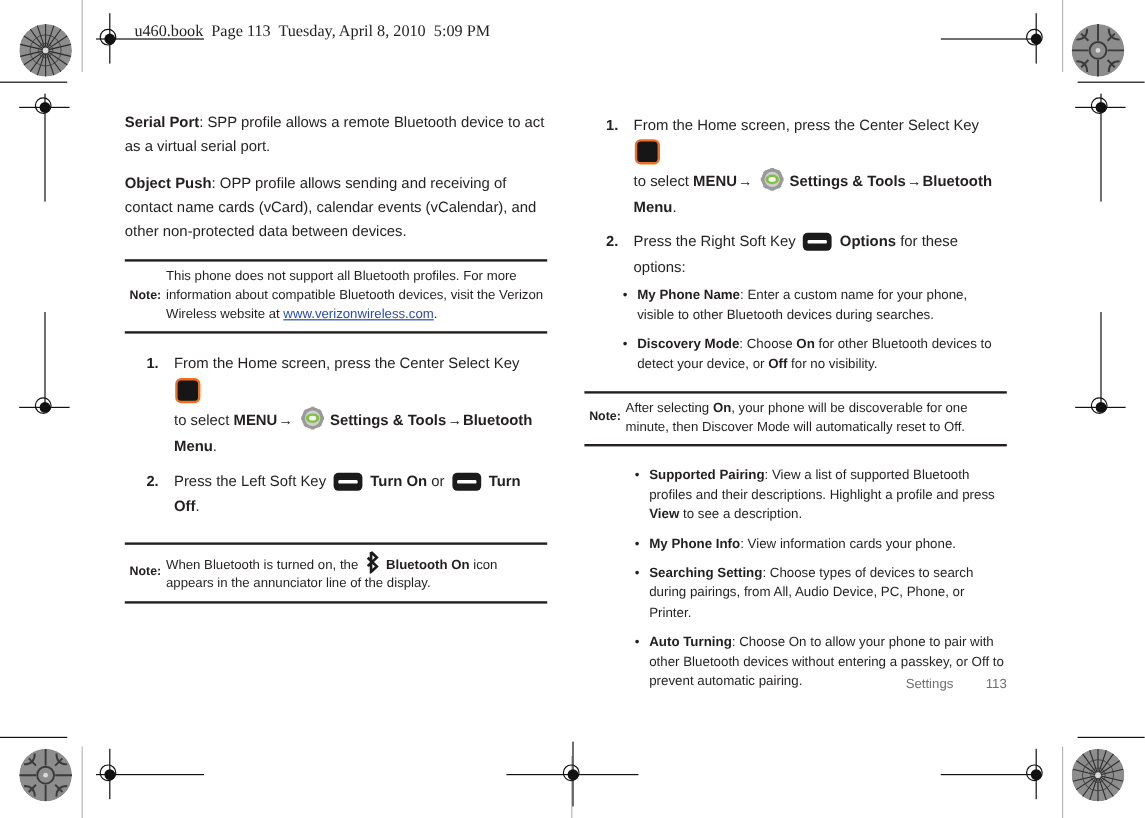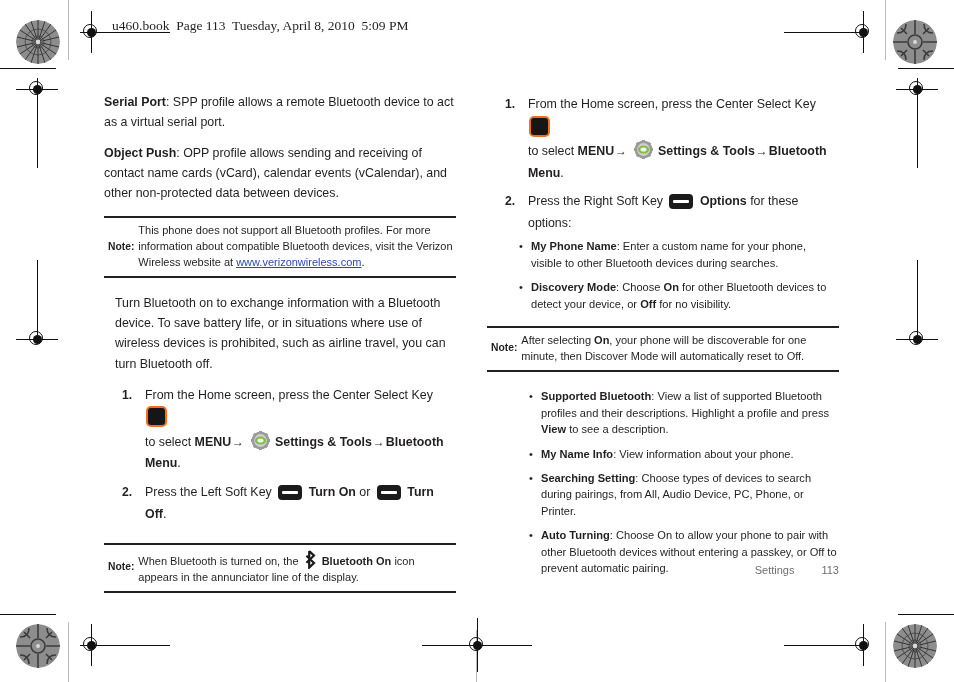--- a/index.html
+++ b/index.html
@@ -414,21 +414,20 @@
   </p>
 
   <div class="note-block">
     <div class="note-inner">
       <span class="note-label">Note:</span>
       <span class="note-text"><span>This phone does not support all Bluetooth profiles. For more information about compatible Bluetooth devices, visit the Verizon Wireless website at </span><a class="link" href="#">www.verizonwireless.com</a><span>.</span></span>
     </div>
   </div>
 
 
-  <p class="body-text indent">Turn Bluetooth on to exchange information with a Bluetooth device. To save battery life, or in situations where use of wireless devices is prohibited, such as airline travel, you can turn Bluetooth off.</p>
 
   <ol class="steps">
     <li>
       <span class="num">1.</span>
       <span>From the Home screen, press the Center Select Key</span>
       <span class="icon-csk"></span><br>
       <span>to select </span><b>MENU</b><span class="arrow">→</span>
       <span class="icon-gear">
         <svg width="21" height="21" viewBox="0 0 21 21">
           <g fill="#9a9a9a">
@@ -524,25 +523,25 @@
   <div class="note-block" style="margin-top:14px;margin-bottom:16px;">
     <div class="note-inner">
       <span class="note-label">Note:</span>
       <span class="note-text"><span>After selecting </span><b>On</b><span>, your phone will be discoverable for one minute, then Discover Mode will automatically reset to Off.</span></span>
     </div>
   </div>
 
   <ul class="bullets deep2">
     <li>
       <span class="dot-mark">•</span>
-      <b>Supported Bluetooth</b><span>: View a list of supported Bluetooth profiles and their descriptions. Highlight a profile and press </span><b>View</b><span> to see a description.</span>
+      <b>Supported Pairing</b><span>: View a list of supported Bluetooth profiles and their descriptions. Highlight a profile and press </span><b>View</b><span> to see a description.</span>
     </li>
     <li>
       <span class="dot-mark">•</span>
-      <b>My Name Info</b><span>: View information about your phone.</span>
+      <b>My Phone Info</b><span>: View information cards your phone.</span>
     </li>
     <li>
       <span class="dot-mark">•</span>
       <b>Searching Setting</b><span>: Choose types of devices to search during pairings, from All, Audio Device, PC, Phone, or Printer.</span>
     </li>
     <li>
       <span class="dot-mark">•</span>
       <b>Auto Turning</b><span>: Choose On to allow your phone to pair with other Bluetooth devices without entering a passkey, or Off to prevent automatic pairing.</span>
     </li>
   </ul>

